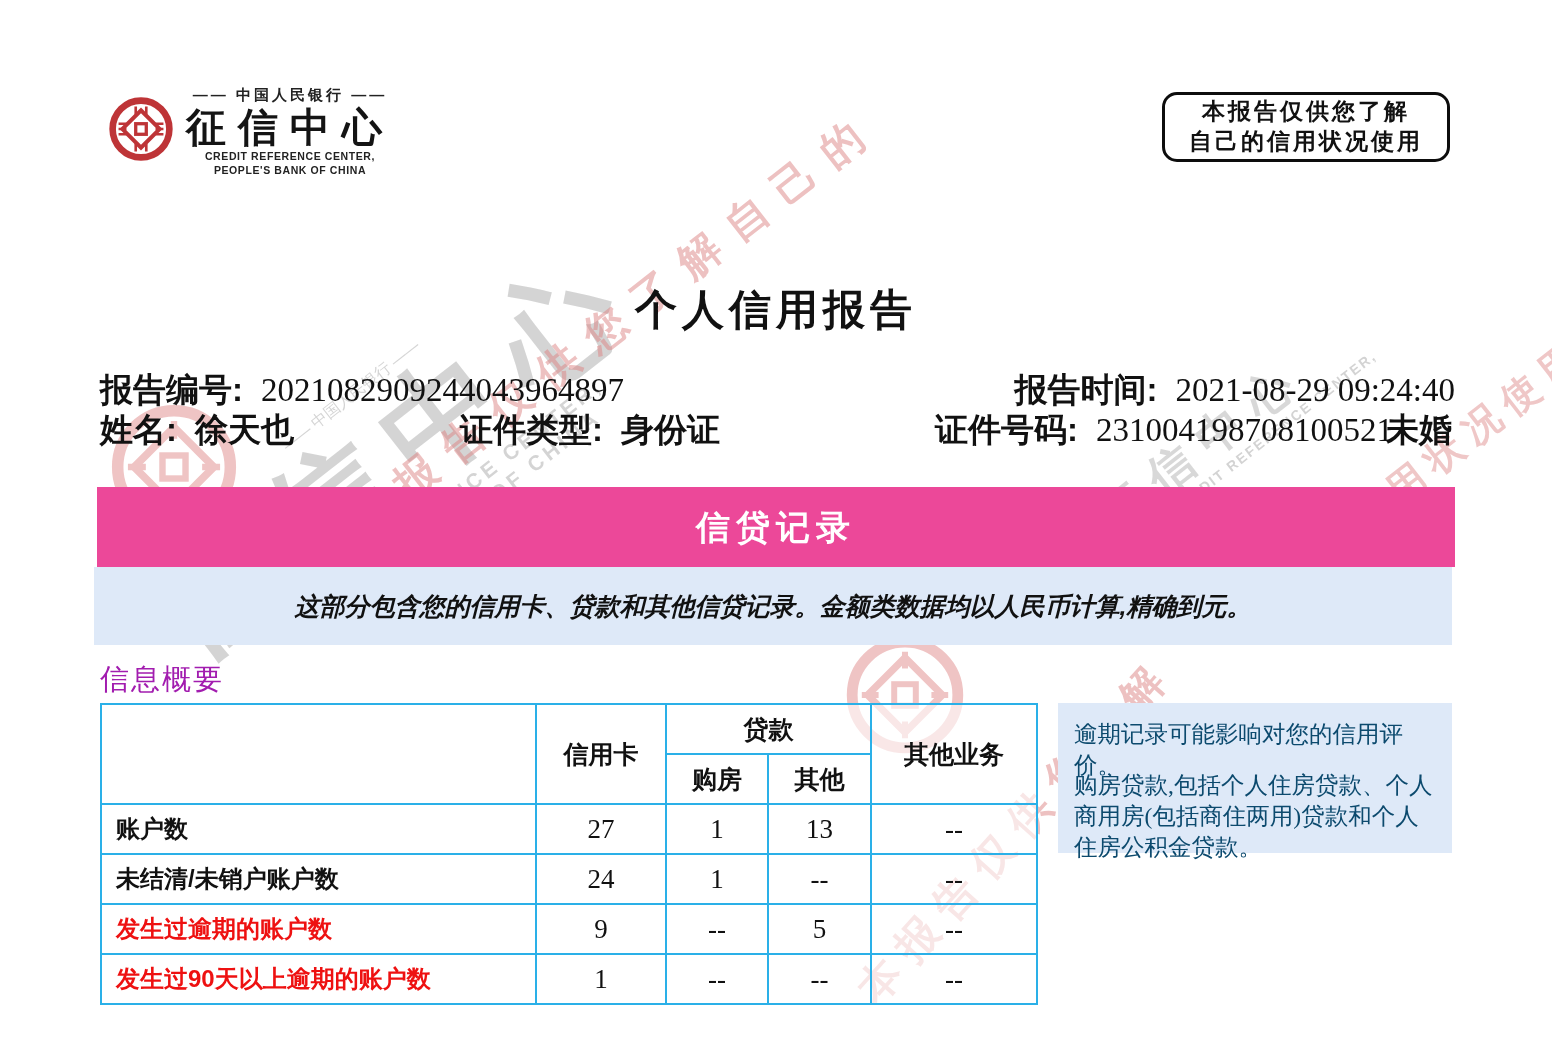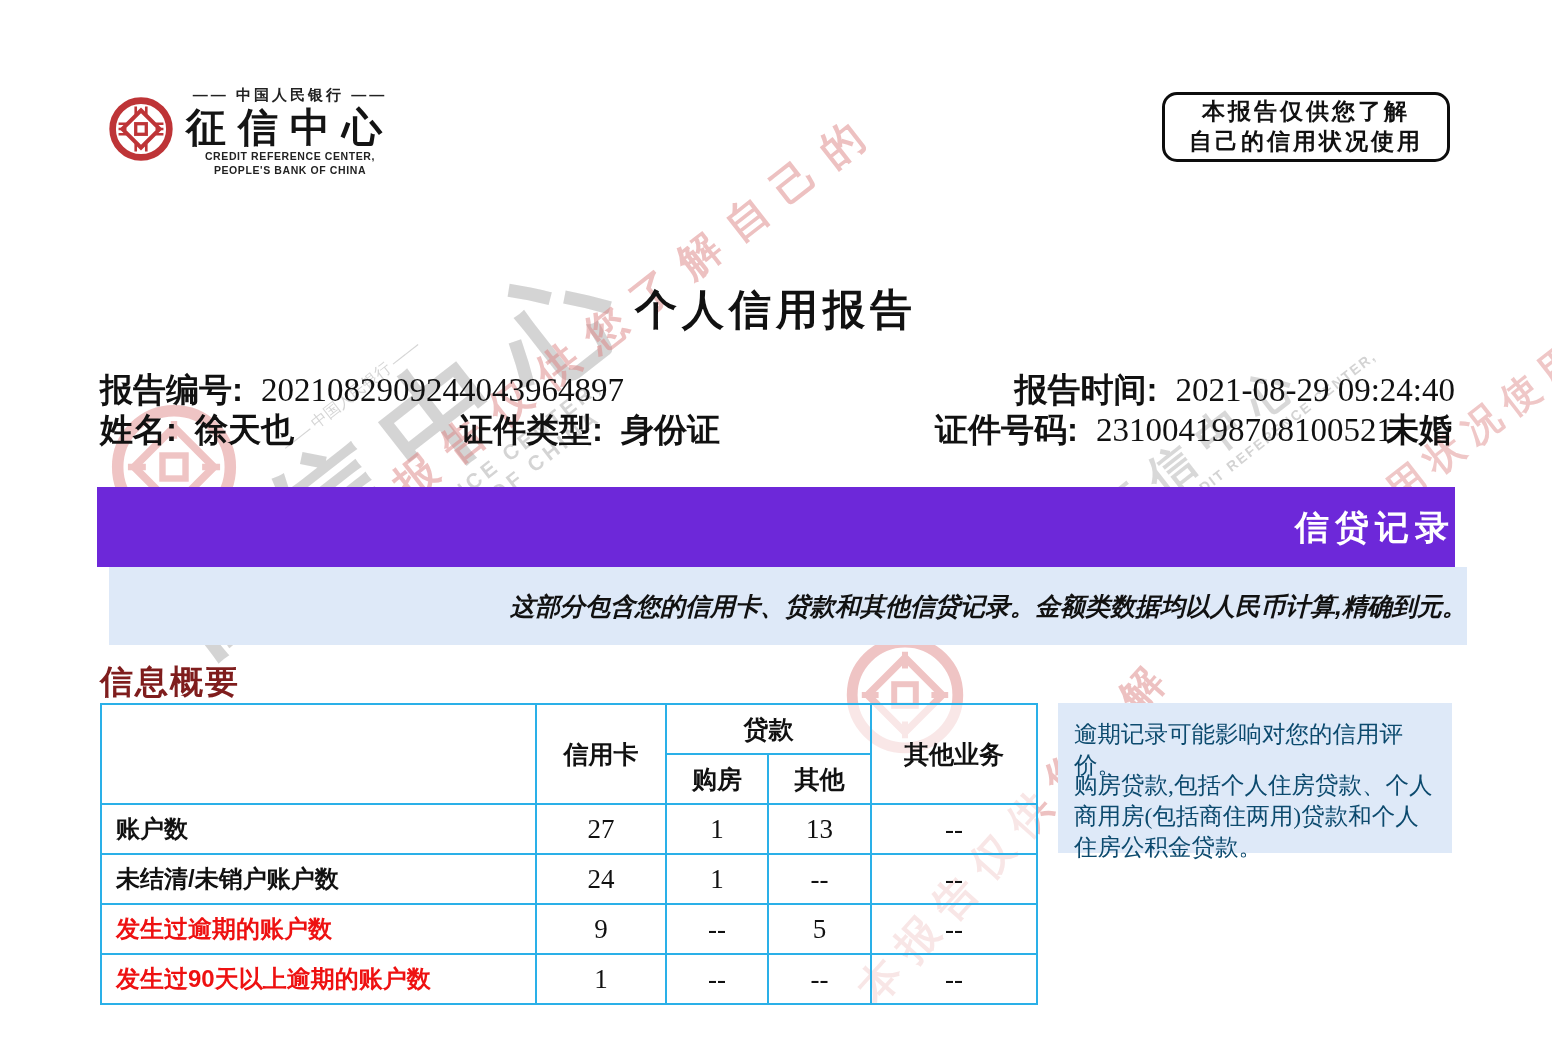--- a/index.html
+++ b/index.html
@@ -44,28 +44,28 @@
   .info-line-2 { top:408px; }
   .num-val { font-family:"Liberation Serif", serif; font-weight:normal; }
   .seg { position:absolute; top:0; white-space:nowrap; }
   .seg-name { left:0; }
   .seg-idtype { left:360px; }
   .seg-idno { left:835px; }
   .seg-marital { right:3px; }
   .lbl-gap { display:inline-block; width:18px; }
 
   
-  .banner { position:absolute; left:97px; width:1358px; top:487px; height:80px; background:#6d28d9;
-            color:#fff; font-size:34px; font-weight:bold; letter-spacing:6px; text-align:right;
+  .banner { position:absolute; left:97px; width:1358px; top:487px; height:80px; background:#ec4899;
+            color:#fff; font-size:34px; font-weight:bold; letter-spacing:6px; text-align:center;
             line-height:80px; }
-  .subbanner { position:absolute; left:109px; width:1358px; top:567px; height:78px; background:#DEE9F8;
-               font-size:25px; font-weight:bold; font-style:italic; text-align:right; line-height:78px; }
-
-  .summary-heading { position:absolute; left:100px; top:660px; font-size:33px; font-weight:bold;
-                     color:#7f1d1d; letter-spacing:2px; }
+  .subbanner { position:absolute; left:94px; width:1358px; top:567px; height:78px; background:#DEE9F8;
+               font-size:25px; font-weight:bold; font-style:italic; text-align:center; line-height:78px; }
+
+  .summary-heading { position:absolute; left:100px; top:660px; font-size:29px; font-weight:normal;
+                     color:#a21caf; letter-spacing:2px; }
 
   
   .summary-table { position:absolute; left:100px; top:703px; border-collapse:collapse;
                    background:rgba(255,255,255,.6); }
   .summary-table th, .summary-table td { border:2px solid #2AB0E8; }
   .summary-table th { font-size:25px; font-weight:bold; text-align:center; }
   .summary-table .hrow { height:50px; }
   .summary-table .brow { height:50px; }
   .cell-label { font-size:24px; font-weight:bold; text-align:left; padding-left:14px; }
   .cell-num { font-family:Liberation Serif, serif; font-size:27px; text-align:center; font-weight:normal; }

